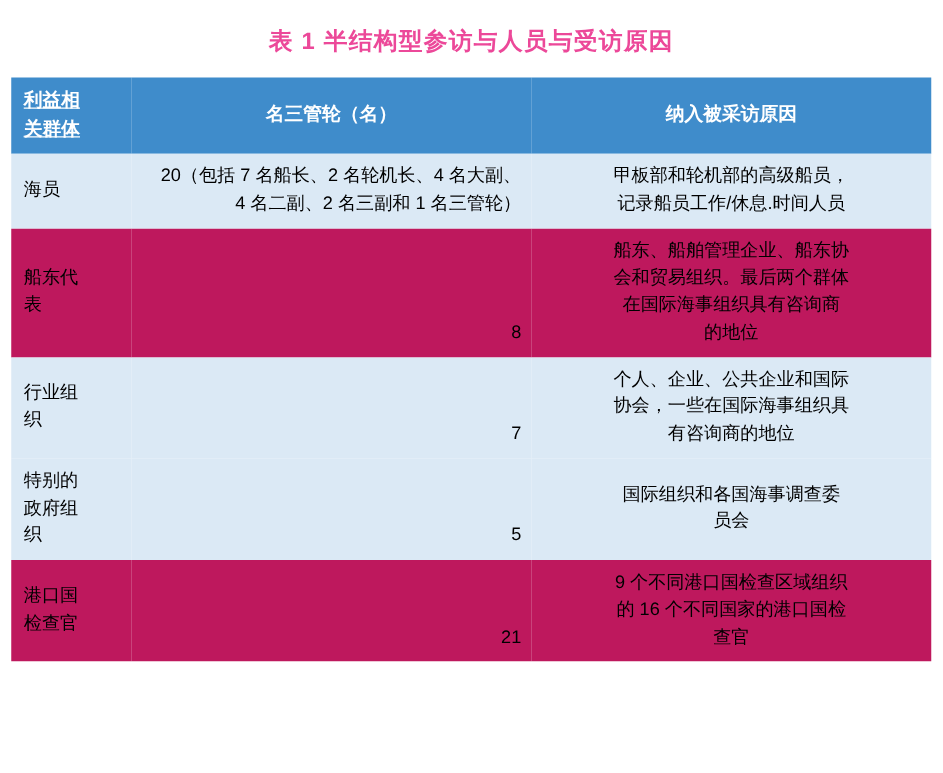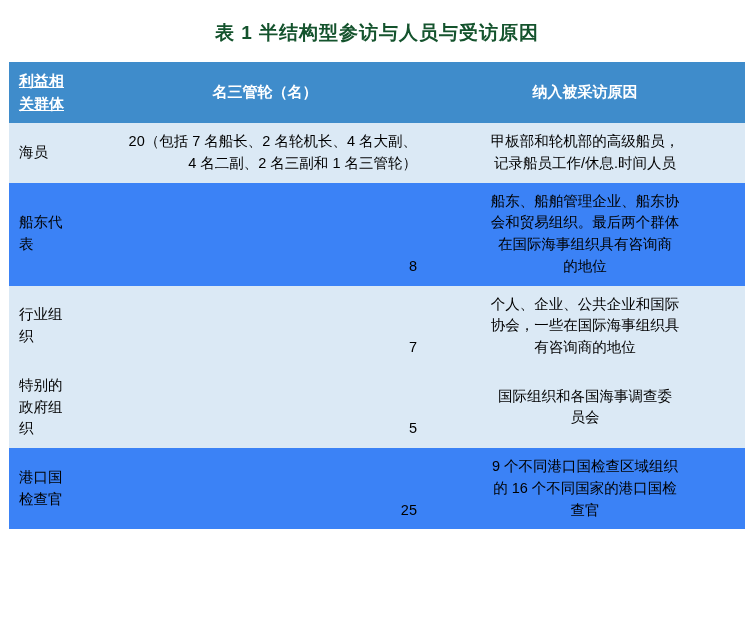--- a/index.html
+++ b/index.html
@@ -20,21 +20,21 @@
     position: relative;
     box-sizing: border-box;
   }
   .title {
     text-align: center;
     font-size: 19px;
     font-weight: bold;
     letter-spacing: 1px;
     padding-top: 20px;
     padding-bottom: 16px;
-    color: #14532d;
+    color: #ec4899;
   }
   table.tbl {
     border-collapse: collapse;
     width: 736px;
     margin: 0 auto;
     table-layout: fixed;
   }
   table.tbl col.c1 { width: 96px; }
   table.tbl col.c2 { width: 320px; }
   table.tbl col.c3 { width: 320px; }
@@ -55,21 +55,21 @@
 
   tbody td {
     font-size: 14.5px;
     line-height: 1.5;
     padding: 8px 8px;
     border: none;
     vertical-align: middle;
     color: #000;
   }
   tbody tr.alt td { background: #dbe9f5; }
-  tbody tr.norm td { background: #3b82f6; }
+  tbody tr.norm td { background: #be185d; }
 
   td.c-group {
     text-align: left;
     padding-left: 10px;
     vertical-align: middle;
   }
   td.c-count {
     text-align: right;
     vertical-align: bottom;
   }
@@ -130,21 +130,21 @@
         <td class="c-group nowrap-lines">特别的
 政府组
 织</td>
         <td class="c-count nowrap-lines">5</td>
         <td class="c-reason nowrap-lines">国际组织和各国海事调查委
 员会</td>
       </tr>
       <tr class="norm">
         <td class="c-group nowrap-lines">港口国
 检查官</td>
-        <td class="c-count nowrap-lines">25</td>
+        <td class="c-count nowrap-lines">21</td>
         <td class="c-reason nowrap-lines">9 个不同港口国检查区域组织
 的 16 个不同国家的港口国检
 查官</td>
       </tr>
     </tbody>
   </table>
 
 </div>
 
 </body></html>

